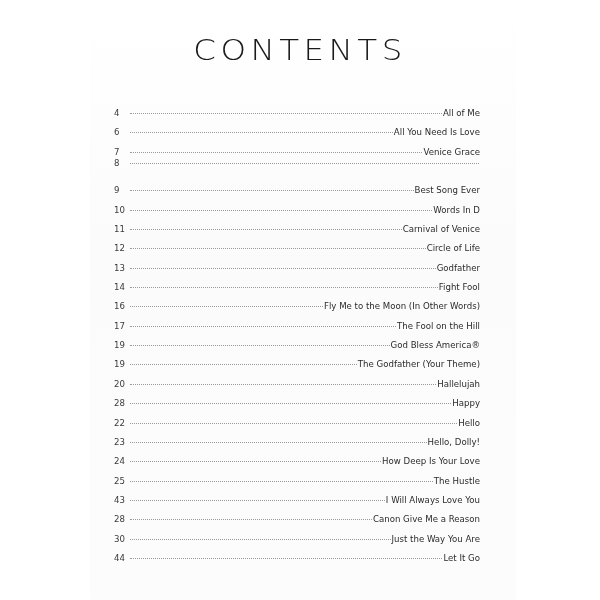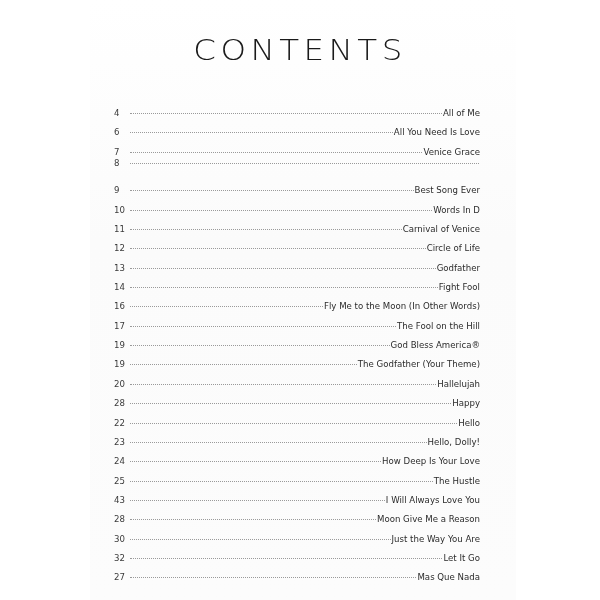--- a/index.html
+++ b/index.html
@@ -180,30 +180,25 @@
       <span class="toc-title">The Hustle</span>
     </li>
   <li class="toc-row">
       <span class="toc-page">43</span>
       <span class="toc-leader"></span>
       <span class="toc-title">I Will Always Love You</span>
     </li>
   <li class="toc-row">
       <span class="toc-page">28</span>
       <span class="toc-leader"></span>
-      <span class="toc-title">Moon Give Me a Reason</span>
+      <span class="toc-title">Canon Give Me a Reason</span>
     </li>
   <li class="toc-row">
       <span class="toc-page">30</span>
       <span class="toc-leader"></span>
       <span class="toc-title">Just the Way You Are</span>
     </li>
   <li class="toc-row">
-      <span class="toc-page">32</span>
+      <span class="toc-page">44</span>
       <span class="toc-leader"></span>
       <span class="toc-title">Let It Go</span>
     </li>
-  <li class="toc-row">
-      <span class="toc-page">27</span>
-      <span class="toc-leader"></span>
-      <span class="toc-title">Mas Que Nada</span>
-    </li>
 </ul>
 
 </body></html>

